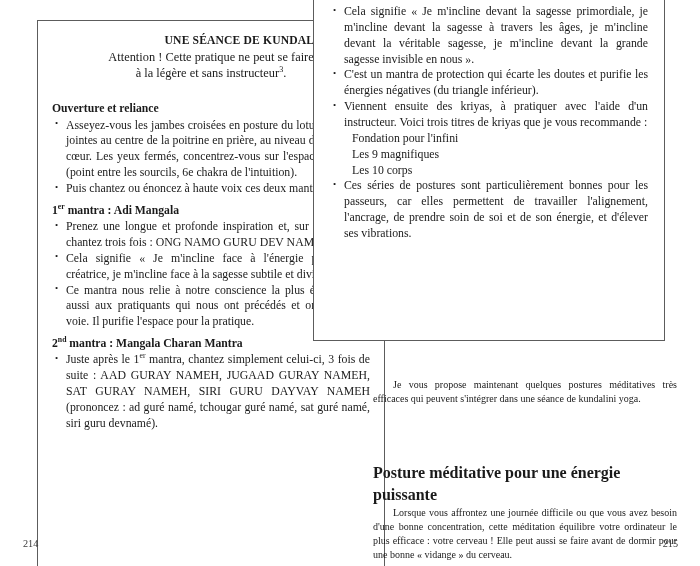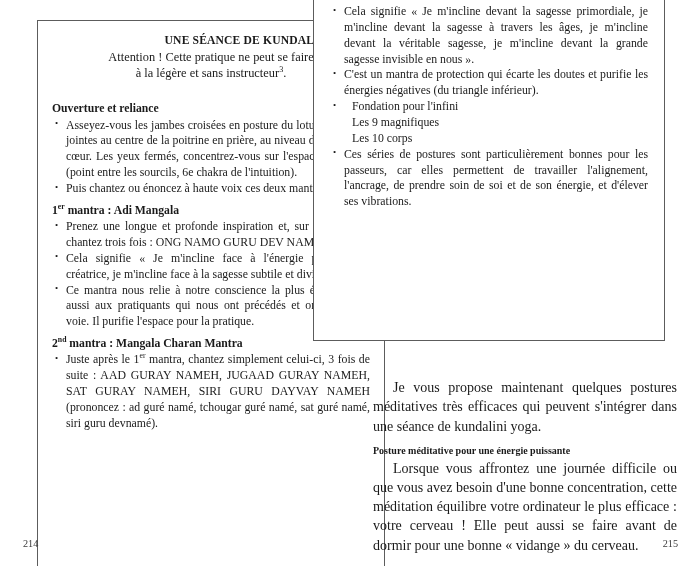--- a/index.html
+++ b/index.html
@@ -118,31 +118,31 @@
   .sublines span { display: block; line-height: 1.345; }
 
   
   .flow {
     position: absolute;
     left: 23px;
     width: 304px;
   }
 
   p.body {
-    font-size: 14px;
+    font-size: 10px;
     line-height: 1.38;
     text-align: justify;
     text-indent: 20px;
     margin: 0;
   }
 
   h4.subhead {
-    font-size: 10px;
+    font-size: 16px;
     font-weight: bold;
-    margin: 0 0 1px 0;
+    margin: 18px 0 1px 0;
     line-height: 1.35;
   }
 
   
   .folio {
     position: absolute;
     bottom: 17px;
     font-size: 10.2px;
     color: #3a3a3a;
   }
@@ -186,21 +186,21 @@
 
     <div class="folio left">214</div>
   </div>
 
   <div class="page">
 
     <div class="box-right">
       <ul class="blist">
         <li>Cela signifie « Je m'incline devant la sagesse primordiale, je m'incline devant la sagesse à travers les âges, je m'incline devant la véritable sagesse, je m'incline devant la grande sagesse invisible en nous ».</li>
         <li>C'est un mantra de protection qui écarte les doutes et purifie les énergies négatives (du triangle inférieur).</li>
-        <li>
+        <li><span>Viennent ensuite des kriyas, à pratiquer avec l'aide d'un instructeur. Voici trois titres de kriyas que je vous recommande :</span>
           <span class="sublines">
             <span>Fondation pour l'infini</span>
             <span>Les 9 magnifiques</span>
             <span>Les 10 corps</span>
           </span>
         </li>
         <li>Ces séries de postures sont particulièrement bonnes pour les passeurs, car elles permettent de travailler l'alignement, l'ancrage, de prendre soin de soi et de son énergie, et d'élever ses vibrations.</li>
       </ul>
     </div>
 

